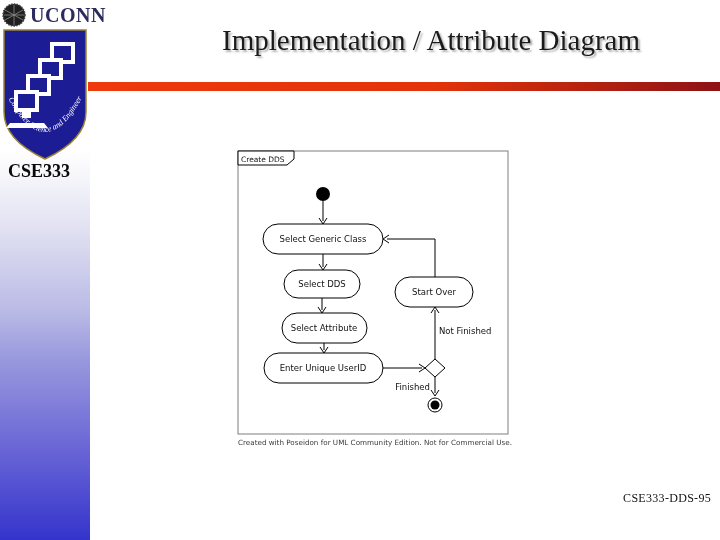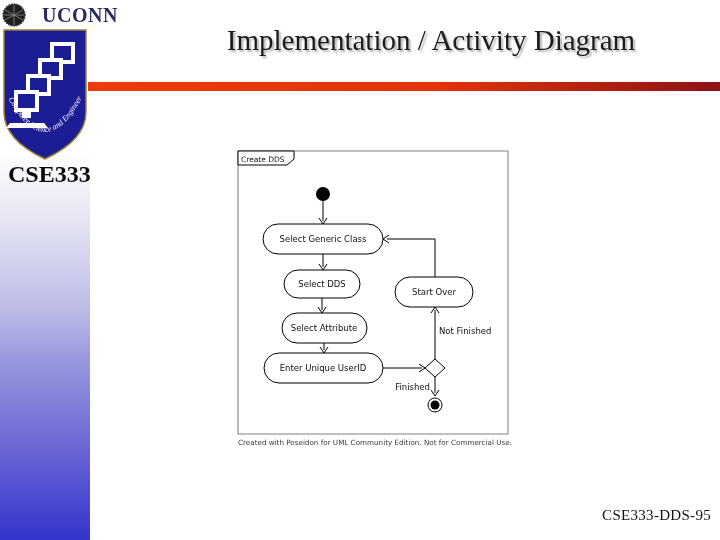--- a/index.html
+++ b/index.html
@@ -13,33 +13,33 @@
 
   
   .sidebar {
     position: absolute; left: 0; top: 0; width: 90px; height: 540px;
     background: linear-gradient(180deg,
       #ffffff 0%, #ffffff 28%, #e2e2f2 42%,
       #b9b9e6 58%, #9a9ade 66%, #6a66d6 83%, #3434cc 100%);
   }
   .brand-row {
     position: absolute; left: 2px; top: 3px;
-    display: flex; align-items: center; gap: 16px;
+    display: flex; align-items: center; gap: 4px;
     background: #ffffff; padding-right: 4px;
   }
   .brand-name {
     font-family: "Liberation Serif", serif;
     font-weight: bold; font-size: 20px; letter-spacing: 0.5px;
     color: #2b2b5e;
   }
   .shield-wrap { position: absolute; left: 2px; top: 28px; }
   .course-label {
     position: absolute; left: 8px; top: 161px;
     font-family: "Liberation Serif", serif;
-    font-weight: bold; font-size: 24px; color: #0a0a0a; text-align: center;
+    font-weight: bold; font-size: 18px; color: #0a0a0a; text-align: center;
   }
 
   
   .slide-title {
     position: absolute; left: 152px; right: 10px; top: 24px;
     text-align: center;
     font-family: "Liberation Serif", serif;
     font-size: 29px; font-weight: normal;
     color: #1b1b1b;
     text-shadow: 2px 2px 2px #b0b0b0;
@@ -72,21 +72,21 @@
   }
   .dg-watermark {
     font-family: "DejaVu Sans", sans-serif;
     font-size: 7.2px; fill: #3a3a3a;
   }
 
   
   .slide-footer {
     position: absolute; right: 9px; top: 491px;
     font-family: "Liberation Serif", serif;
-    font-size: 15px; color: #111111; letter-spacing: 0.3px; margin-top: 16px;
+    font-size: 12px; color: #111111; letter-spacing: 0.3px;
   }
 </style>
 </head>
 <body>
 
 <aside class="sidebar">
   <div class="brand-row">
     <svg width="24" height="24" viewBox="0 0 24 24">
       <circle cx="12" cy="12" r="11" fill="#1f1f1f"></circle>
       <path d="M12 2 L12 22 M3 7 L21 17 M3 17 L21 7 M2 12 L22 12" stroke="#8a8a8a" stroke-width="0.8" fill="none"></path>
@@ -110,21 +110,21 @@
       <path id="shield-arc" d="M6 70 Q43 138 80 70" fill="none" stroke="none"></path>
       <text font-family="Liberation Serif, serif" font-style="italic" font-size="8" fill="#ffffff">
         <textPath href="#shield-arc" startOffset="1%">Computer Science and Engineering</textPath>
       </text>
     </svg>
   </div>
 
   <div class="course-label">CSE333</div>
 </aside>
 
-<h1 class="slide-title">Implementation / Activity Diagram</h1>
+<h1 class="slide-title">Implementation / Attribute Diagram</h1>
 <div class="accent-bar"></div>
 
 <div class="diagram-wrap">
   <svg width="330" height="312" viewBox="0 0 330 312">
 
     <rect class="dg-frame" x="2" y="3" width="270" height="283"></rect>
     <polygon class="dg-shape" points="2,3 58,3 58,11 51,17 2,17"></polygon>
     <text class="dg-tab-text" x="5" y="14">Create DDS</text>
 
     <circle cx="87" cy="46" r="7" fill="#000000"></circle>

